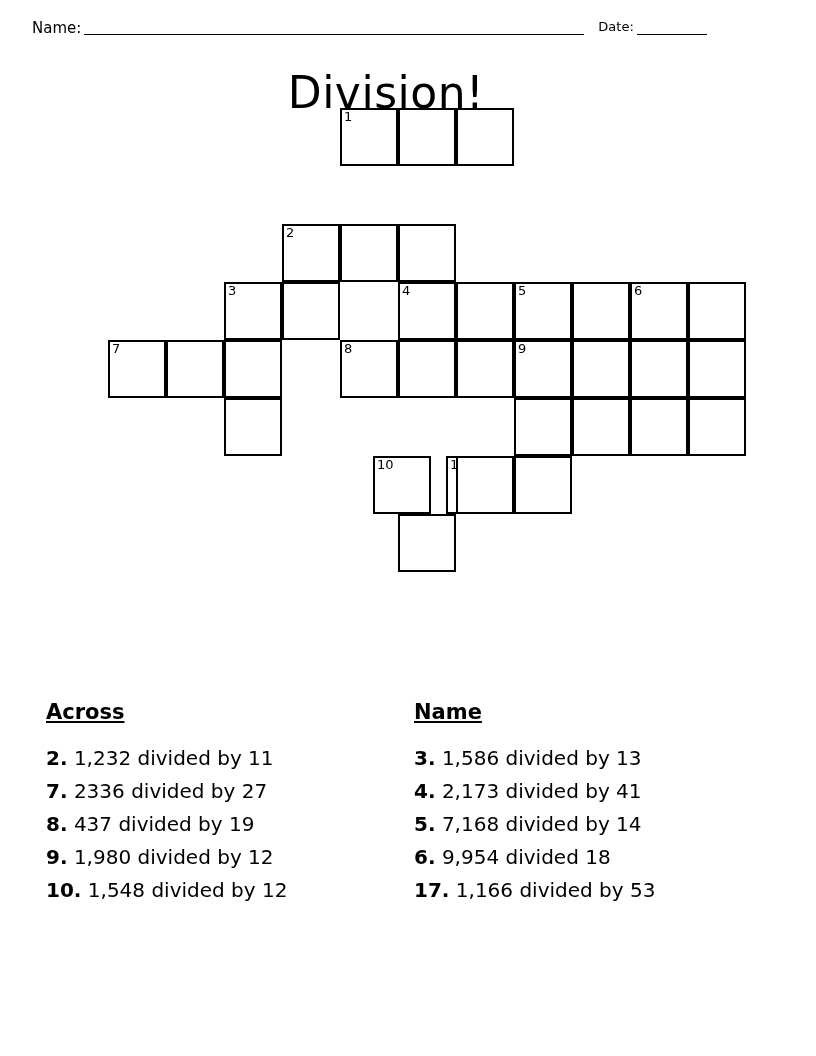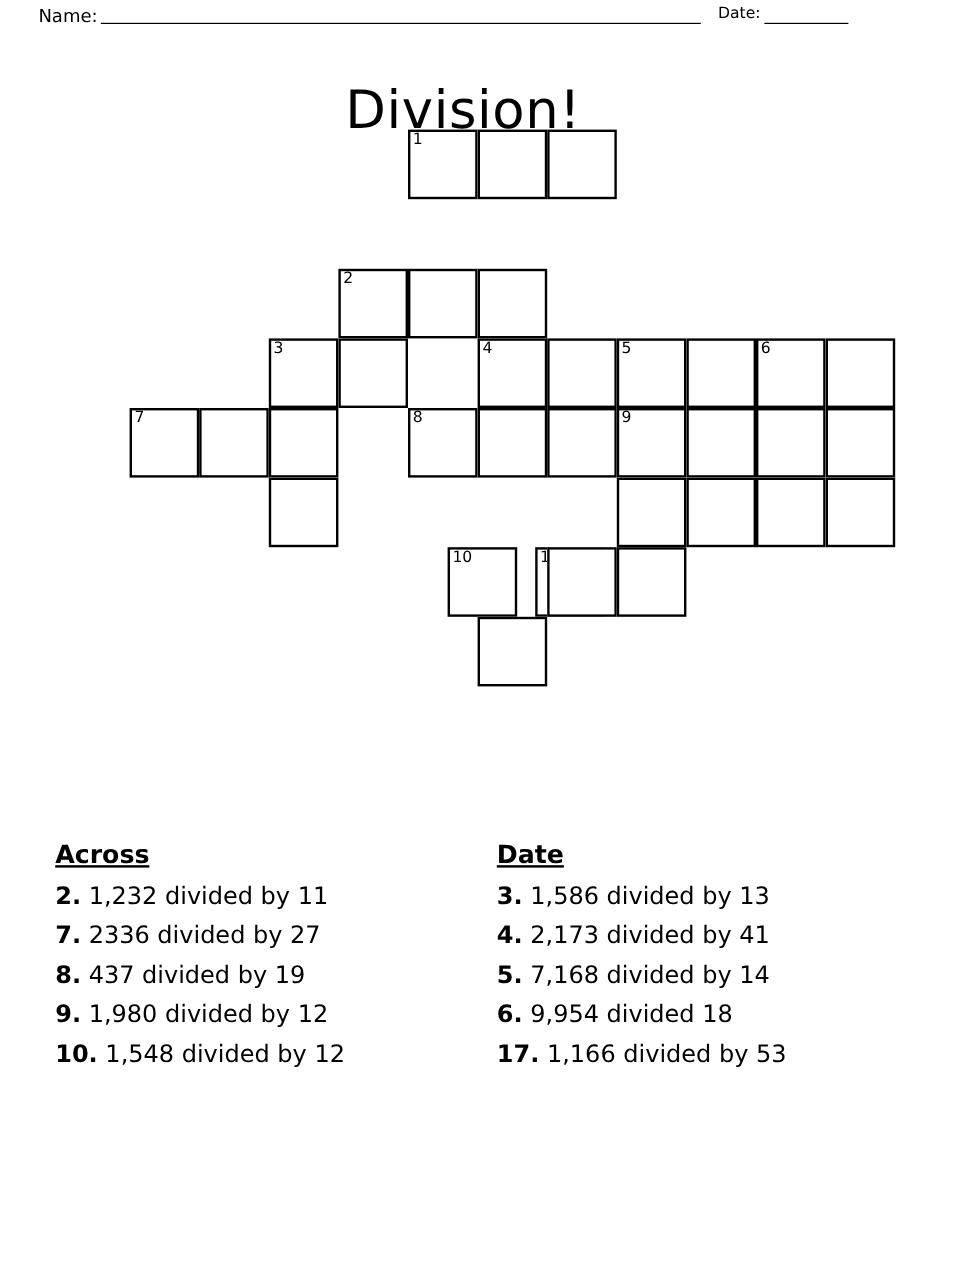--- a/index.html
+++ b/index.html
@@ -18,21 +18,21 @@
 
   
   .header-row {
     position: absolute;
     top: 0px;
     left: 0px;
     width: 816px;
     height: 30px;
     display: flex;
     align-items: flex-start;
-    padding-top: 4px;
+    padding-top: 19px;
     box-sizing: border-box;
   }
   .name-label {
     font-size: 15px;
     margin-left: 32px;
     white-space: nowrap;
   }
   .name-rule {
     flex: 0 0 auto;
     width: 500px;
@@ -103,21 +103,21 @@
   .clue-col {
     width: 368px;
   }
   .clue-col.down {
     margin-left: 0px;
   }
   .clue-heading {
     font-size: 21px;
     font-weight: bold;
     text-decoration: underline;
-    margin-bottom: 6px;
+    margin-bottom: 18px;
     font-family: "DejaVu Sans", sans-serif;
   }
   .clue-item {
     font-size: 20px;
     line-height: 33px;
     white-space: nowrap;
     font-family: "DejaVu Sans", sans-serif;
   }
   .clue-num {
     font-weight: bold;
@@ -215,21 +215,21 @@
         <span>1,980 divided by 12</span>
       </div>
       <div class="clue-item">
         <span class="clue-num">10.</span>
         <span>1,548 divided by 12</span>
       </div>
     </div>
   </div>
 
   <div class="clue-col down">
-    <div class="clue-heading">Date</div>
+    <div class="clue-heading">Name</div>
     <div>
       <div class="clue-item">
         <span class="clue-num">3.</span>
         <span>1,586 divided by 13</span>
       </div>
       <div class="clue-item">
         <span class="clue-num">4.</span>
         <span>2,173 divided by 41</span>
       </div>
       <div class="clue-item">

